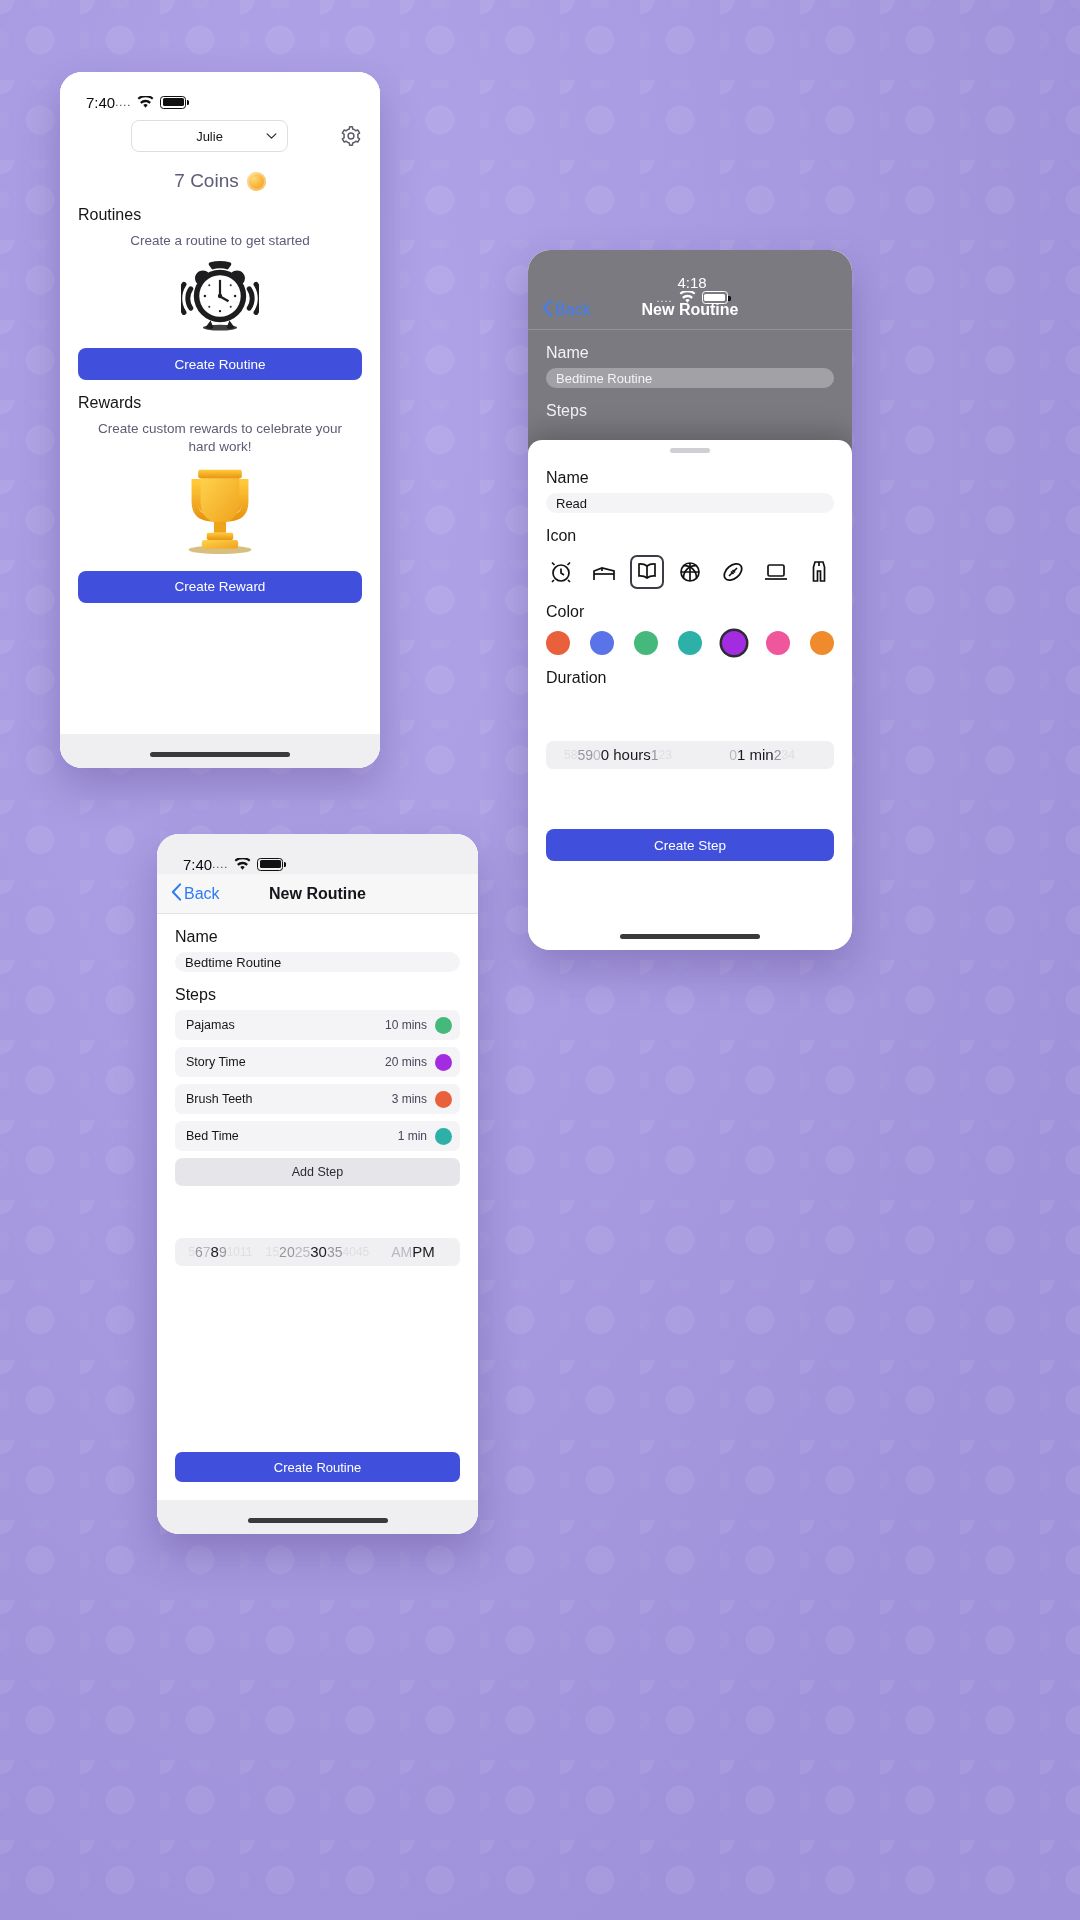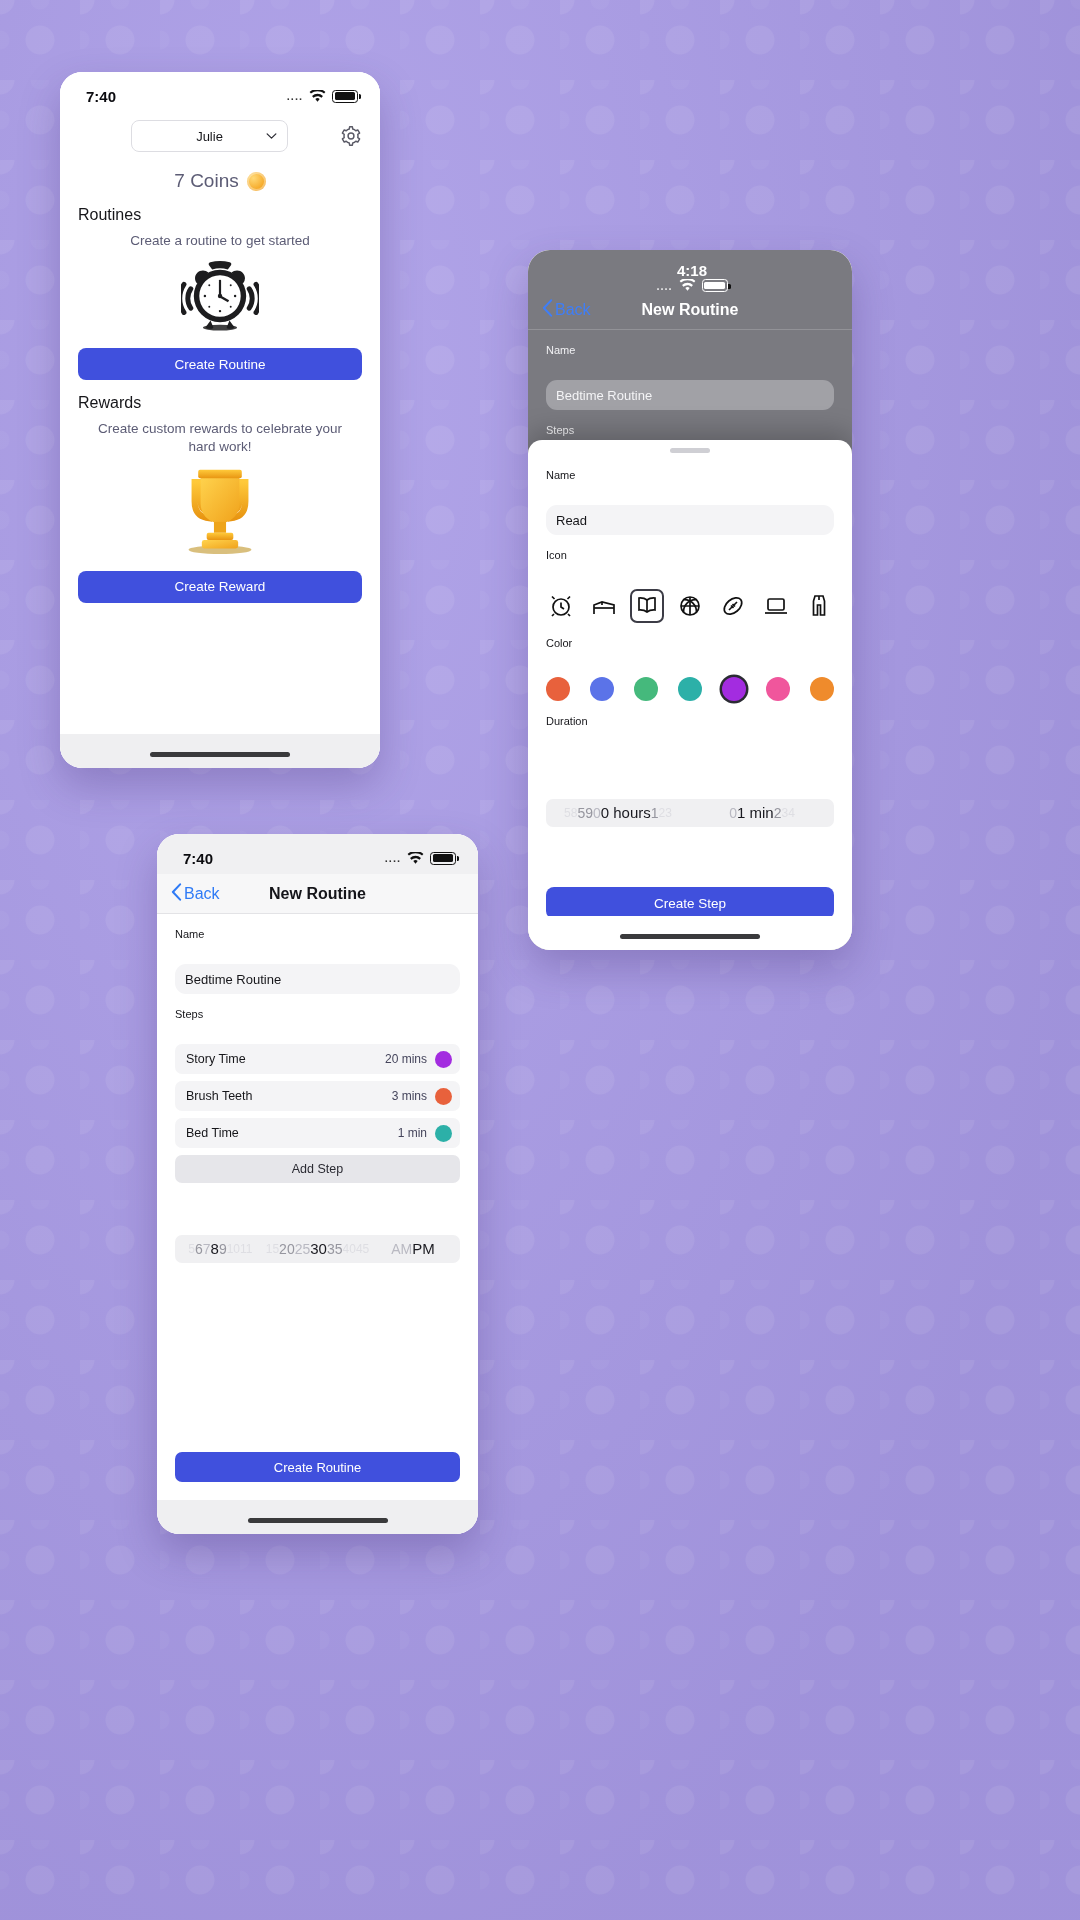--- a/index.html
+++ b/index.html
@@ -33,24 +33,24 @@
     position: absolute;
     background: #ffffff;
     border-radius: 22px;
     overflow: hidden;
     box-shadow: 0 18px 40px rgba(60,40,110,0.28);
   }
   .phone .screen { position: relative; width: 100%; height: 100%; background:#fff; }
 
   
   .statusbar {
-    display:flex; align-items:center; justify-content:space-between;
-    padding: 12px 22px 4px 26px;
+    display:flex; align-items:center; justify-content:flex-start;
+    padding: 24px 22px 4px 26px;
     height: 40px;
-    font-size: 15px; font-weight: bold; color: #0b0b0f;
+    font-size: 15px; font-weight: normal; color: #0b0b0f;
   }
   .statusbar .right { display:flex; align-items:center; gap:6px; }
   .sb-dots { letter-spacing:1px; font-size:11px; color:#111; opacity:.85; }
   .sb-wifi { width:17px; height:13px; display:block; }
   .sb-batt {
     width:26px; height:13px; border:1.6px solid #111; border-radius:3.5px;
     position:relative; display:inline-block;
   }
   .sb-batt::after{
     content:""; position:absolute; right:-4px; top:3.5px;
@@ -118,24 +118,24 @@
   #phone-sheet { left:528px; top:250px; width:324px; height:700px; }
   #phone-sheet .dim-layer { position:absolute; inset:0; background:#7a7a80; }
   #phone-sheet .under { position:absolute; inset:0; filter:none; }
   #phone-sheet .under .statusbar { color:#fff;flex-direction:column; }
   #phone-sheet .under .statusbar .sb-batt { border-color:#fff; }
   #phone-sheet .under .statusbar .sb-batt i { background:#fff; }
   #phone-sheet .under .sb-dots { color:#fff; }
   #phone-sheet .under .navbar { border-bottom-color: rgba(255,255,255,.18); }
   #phone-sheet .under .navbar .title { color:#fff; }
   #phone-sheet .under .navbar .back { color:#3f7ef7; }
-  .field-label { font-size:11px; color:#16161a; padding: 14px 18px 24px 18px; }
+  .field-label { font-size:16px; color:#16161a; padding: 14px 18px 6px 18px; }
   .field-label.dimmed { color:#f2f2f4; }
   .text-field {
-    margin: 0 18px; height:30px; border-radius:11px; background:#f4f4f6;
+    margin: 0 18px; height:20px; border-radius:11px; background:#f4f4f6;
     display:flex; align-items:center; padding:0 10px; font-size:13px; color:#16161a;
   }
   .text-field.dimmed { background:#a1a1a6; color:#f4f4f6; }
 
   .sheet {
     position:absolute; left:0; right:0; bottom:0; height:510px;
     background:#fff; border-radius:14px 14px 0 0;
     box-shadow: 0 -8px 26px rgba(0,0,0,.22);
   }
   .grabber { width:40px;height:5px;border-radius:3px;background:#cfcfd4; margin:8px auto 2px auto; }
@@ -458,20 +458,25 @@
   </div>
 
   <div class="field-label">Name</div>
   <div class="text-field">
     <span>Bedtime Routine</span>
   </div>
 
   <div class="field-label">Steps</div>
 
   <div class="step-row">
+    <span class="nm">Pajamas</span>
+    <span class="du">10 mins</span>
+    <span class="dot" style="background:#45b97c"></span>
+  </div>
+  <div class="step-row">
     <span class="nm">Story Time</span>
     <span class="du">20 mins</span>
     <span class="dot" style="background:#a32ce0"></span>
   </div>
   <div class="step-row">
     <span class="nm">Brush Teeth</span>
     <span class="du">3 mins</span>
     <span class="dot" style="background:#e8613c"></span>
   </div>
   <div class="step-row">

